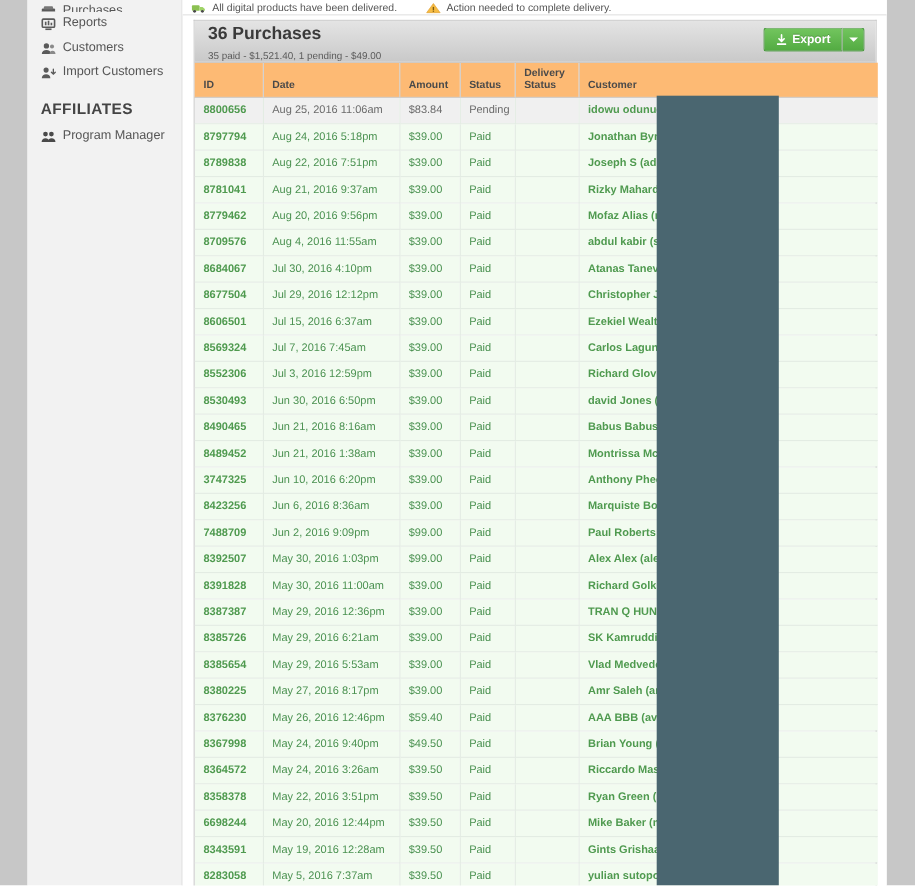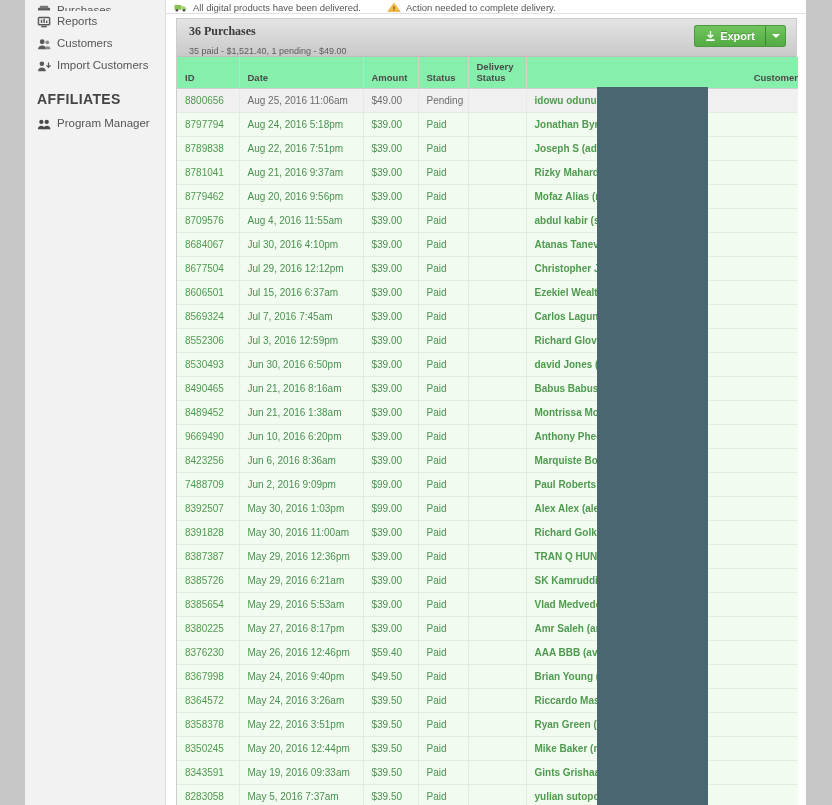--- a/index.html
+++ b/index.html
@@ -144,25 +144,24 @@
   }
   .panel-head {
     position: relative;
     height: 38px;
     background: linear-gradient(to bottom, #e4e4e4 0%, #c9c9c9 100%);
     border-bottom: 1px solid #bdbdbd;
     padding: 5px 10px 0 12px;
     box-sizing: border-box;
   }
   .panel-title {
-    font-size: 12px;
+    font-size: 16px;
     font-weight: bold;
     color: #3a3a3a;
     line-height: 14px;
-    font-family: Liberation Serif, serif;
   }
   .panel-sub {
     font-size: 9px;
     color: #5b5b5b;
     line-height: 12px;
     margin-top: 7px;
   }
 
   
   .export-group {
@@ -213,55 +212,55 @@
   .dl-ico svg { display:block; }
 
   
   table.purchases {
     width: 100%;
     border-collapse: collapse;
     table-layout: fixed;
     font-size: 10px;
   }
   table.purchases th {
-    background: #86efac;
+    background: #fdba74;
     color: #4a4a4a;
     font-size: 9.5px;
     font-weight: bold;
     text-align: left;
     vertical-align: bottom;
     padding: 4px 0 5px 8px;
     height: 31px;
     border-right: 1px solid #d2d2d2;
     border-bottom: 1px solid #cfcfcf;
     box-sizing: border-box;
     line-height: 11px;
   }
-  table.purchases th:last-child { border-right: none; text-align: right; }
+  table.purchases th:last-child { border-right: none; }
   table.purchases td {
     padding: 0 0 0 8px;
     height: 24px;
     border-right: 1px solid #e3ece3;
     border-bottom: 1px solid #e3ece3;
     box-sizing: border-box;
     color: #4f9a4f;
     white-space: nowrap;
     overflow: hidden;
   }
   table.purchases td:last-child { border-right: none; }
 
   tr.row-paid td { background: #f2fbf0; }
   tr.row-pending td { background: #f0f0f0; color: #6d6d6d; }
   tr.row-pending td.c-id,
   tr.row-pending td.c-customer { color: #4f9a4f; }
   tr.row-pending td.c-date,
   tr.row-pending td.c-amount,
   tr.row-pending td.c-status { color: #6b6b6b; }
 
-  td.c-id { font-weight: normal; }
+  td.c-id { font-weight: bold; }
   td.c-customer { font-weight: bold; }
   tr.row-paid td.c-date,
   tr.row-paid td.c-amount,
   tr.row-paid td.c-status { color: #4a9150; font-weight: normal; }
 
   col.w-id { width: 62px; }
   col.w-date { width: 124px; }
   col.w-amount { width: 55px; }
   col.w-status { width: 50px; }
   col.w-delivery { width: 58px; }
@@ -418,21 +417,21 @@
             <th>Amount</th>
             <th>Status</th>
             <th>Delivery Status</th>
             <th>Customer</th>
           </tr>
         </thead>
         <tbody id="rows-body">
             <tr class="row-pending">
               <td class="c-id">8800656</td>
               <td class="c-date">Aug 25, 2016 11:06am</td>
-              <td class="c-amount">$49.00</td>
+              <td class="c-amount">$83.84</td>
               <td class="c-status">Pending</td>
               <td class="c-delivery"></td>
               <td class="c-customer">idowu odunuga (hyd</td>
             </tr>
             <tr class="row-paid">
               <td class="c-id">8797794</td>
               <td class="c-date">Aug 24, 2016 5:18pm</td>
               <td class="c-amount">$39.00</td>
               <td class="c-status">Paid</td>
               <td class="c-delivery"></td>
@@ -528,21 +527,21 @@
             </tr>
             <tr class="row-paid">
               <td class="c-id">8489452</td>
               <td class="c-date">Jun 21, 2016 1:38am</td>
               <td class="c-amount">$39.00</td>
               <td class="c-status">Paid</td>
               <td class="c-delivery"></td>
               <td class="c-customer">Montrissa McMullen</td>
             </tr>
             <tr class="row-paid">
-              <td class="c-id">9669490</td>
+              <td class="c-id">3747325</td>
               <td class="c-date">Jun 10, 2016 6:20pm</td>
               <td class="c-amount">$39.00</td>
               <td class="c-status">Paid</td>
               <td class="c-delivery"></td>
               <td class="c-customer">Anthony Phee (click</td>
             </tr>
             <tr class="row-paid">
               <td class="c-id">8423256</td>
               <td class="c-date">Jun 6, 2016 8:36am</td>
               <td class="c-amount">$39.00</td>
@@ -632,30 +631,30 @@
             </tr>
             <tr class="row-paid">
               <td class="c-id">8358378</td>
               <td class="c-date">May 22, 2016 3:51pm</td>
               <td class="c-amount">$39.50</td>
               <td class="c-status">Paid</td>
               <td class="c-delivery"></td>
               <td class="c-customer">Ryan Green (ryan@</td>
             </tr>
             <tr class="row-paid">
-              <td class="c-id">8350245</td>
+              <td class="c-id">6698244</td>
               <td class="c-date">May 20, 2016 12:44pm</td>
               <td class="c-amount">$39.50</td>
               <td class="c-status">Paid</td>
               <td class="c-delivery"></td>
               <td class="c-customer">Mike Baker (mike@</td>
             </tr>
             <tr class="row-paid">
               <td class="c-id">8343591</td>
-              <td class="c-date">May 19, 2016 09:33am</td>
+              <td class="c-date">May 19, 2016 12:28am</td>
               <td class="c-amount">$39.50</td>
               <td class="c-status">Paid</td>
               <td class="c-delivery"></td>
               <td class="c-customer">Gints Grishaaa (gris</td>
             </tr>
             <tr class="row-paid">
               <td class="c-id">8283058</td>
               <td class="c-date">May 5, 2016 7:37am</td>
               <td class="c-amount">$39.50</td>
               <td class="c-status">Paid</td>

